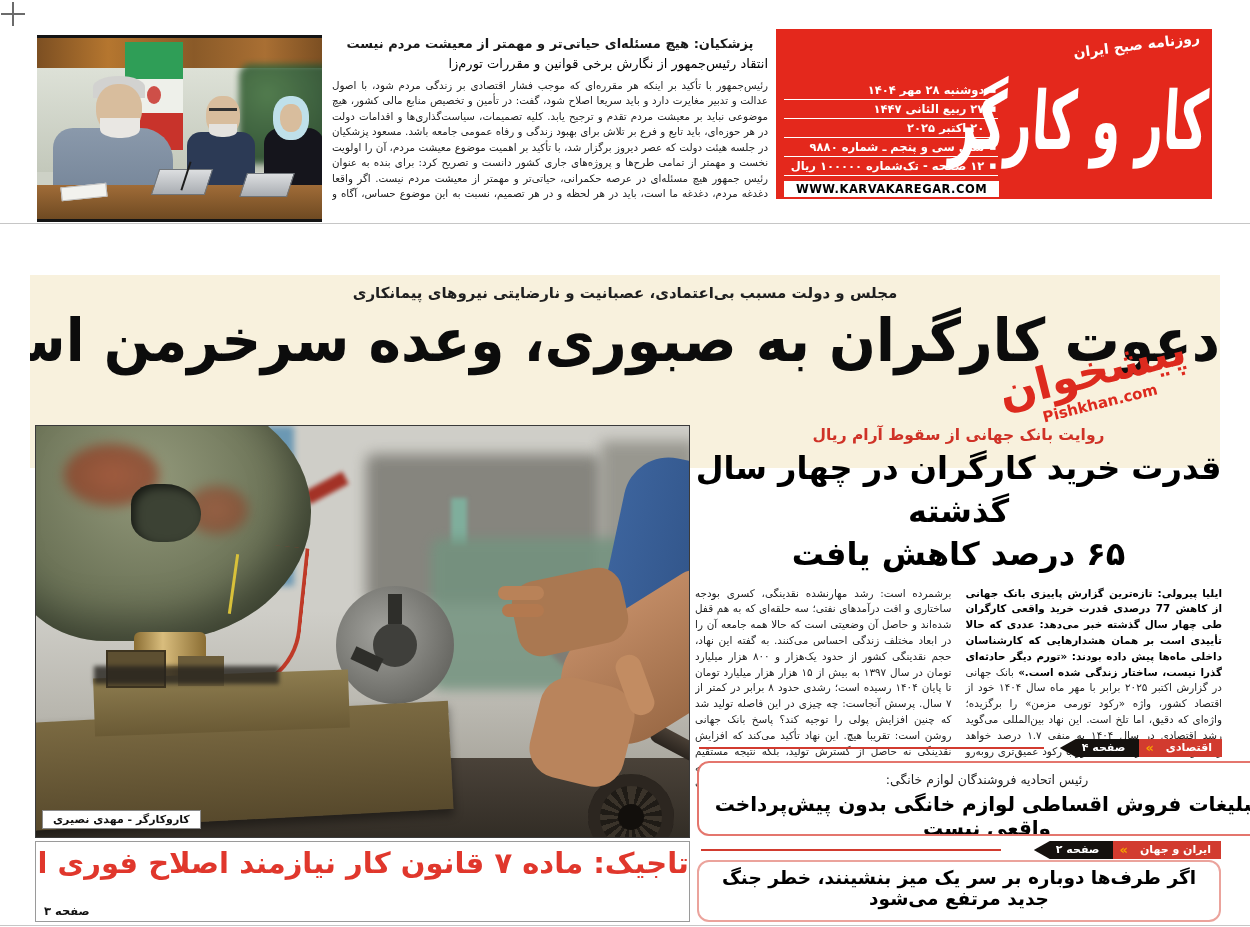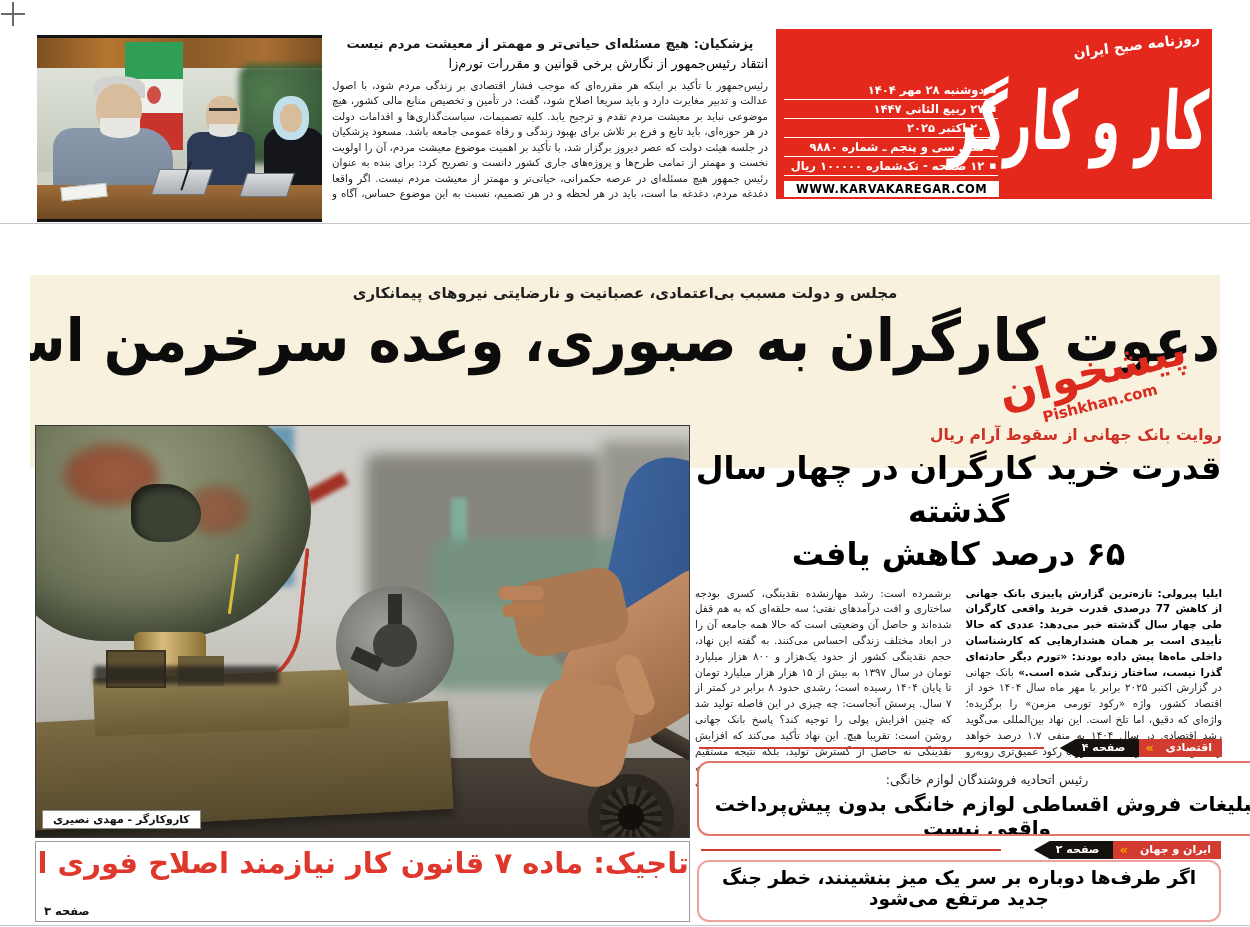--- a/index.html
+++ b/index.html
@@ -127,21 +127,21 @@
   .p2-hand1{position:absolute;left:478px;top:148px;width:112px;height:76px;border-radius:24px;background:#aa7851;transform:rotate(-12deg);}
   .p2-fing{position:absolute;left:462px;top:160px;width:46px;height:14px;border-radius:8px;background:#b98258;}
   .p2-fing2{position:absolute;left:466px;top:178px;width:42px;height:13px;border-radius:8px;background:#b3794f;}
   .p2-hand2{position:absolute;left:498px;top:255px;width:96px;height:102px;border-radius:30px;background:#b9845c;transform:rotate(14deg);}
   .p2-thumb{position:absolute;left:586px;top:228px;width:26px;height:62px;border-radius:12px;background:#c28c62;transform:rotate(-20deg);}
   .p2-caption{position:absolute;left:6px;bottom:8px;background:#fff;border:1px solid #8a8a8a;padding:2px 10px;
               font-size:11px;font-weight:bold;color:#111;}
 
   
   .wb{position:absolute;left:695px;top:426px;width:527px;height:312px;color:#000;}
-  .wb-kicker{font-size:15.5px;font-weight:bold;color:#cf3227;}
+  .wb-kicker{text-align:center;font-size:15.5px;font-weight:bold;color:#cf3227;}
   .wb-headline{text-align:center;font-size:32px;font-weight:800;line-height:1.35;margin-top:3px;color:#000;}
   .wb-cols{display:flex;gap:14px;margin-top:9px;height:212px;overflow:hidden;}
   .wb-col{flex:1;font-size:10.4px;line-height:1.52;text-align:justify;color:#222;}
   .wb-lead{font-weight:800;color:#000;}
 
   
   .tagrow{position:absolute;height:18px;}
   .tag-rule{position:absolute;left:4px;top:8px;height:2px;background:#d23b2f;}
   .tagflex{position:absolute;right:0;top:0;display:flex;direction:rtl;align-items:stretch;height:18px;
            line-height:18px;font-size:11px;font-weight:bold;}

